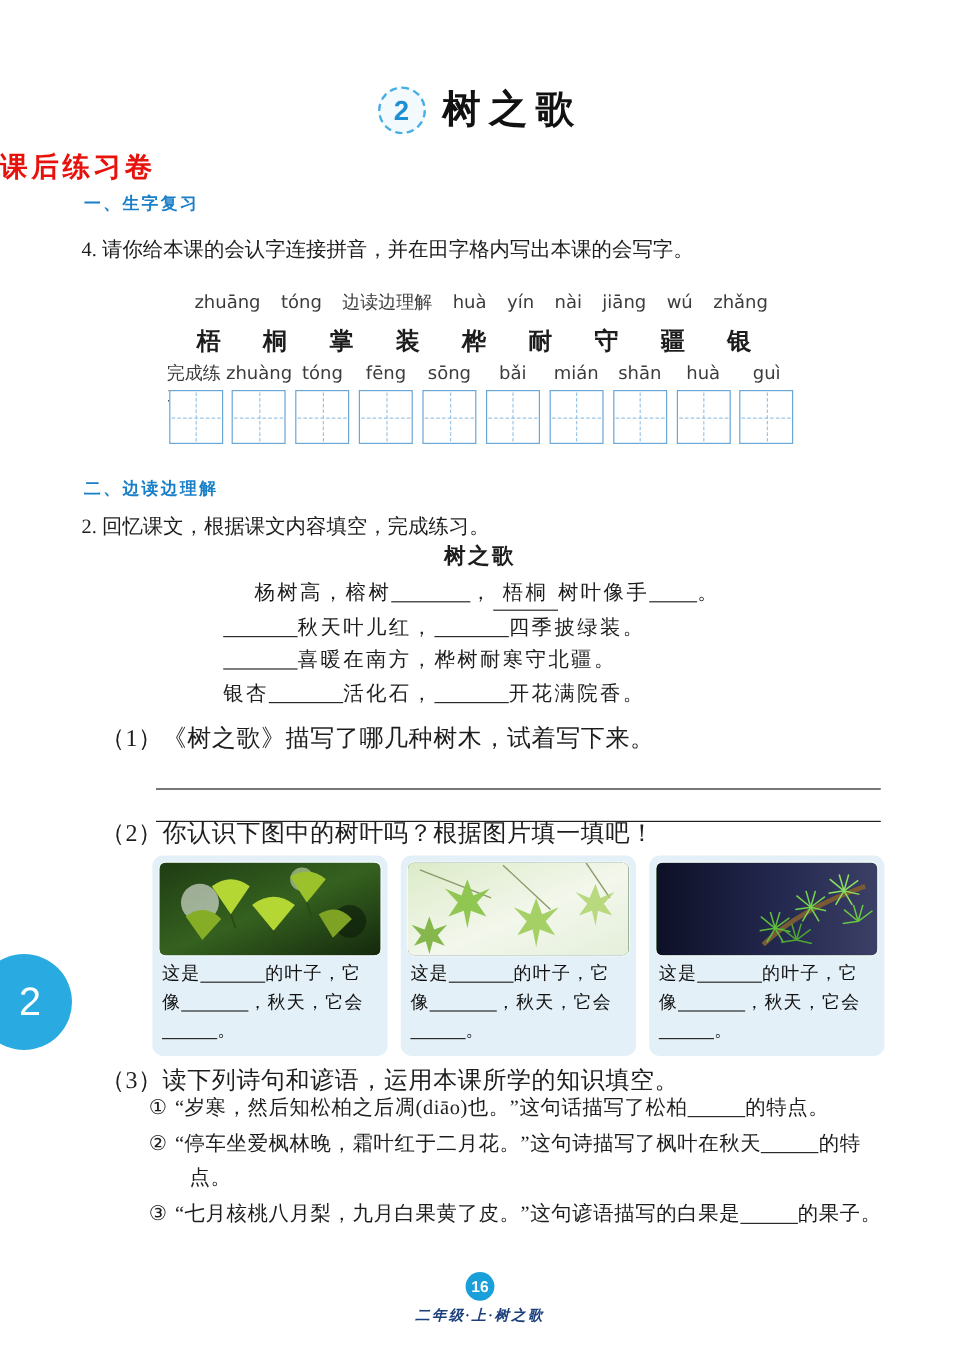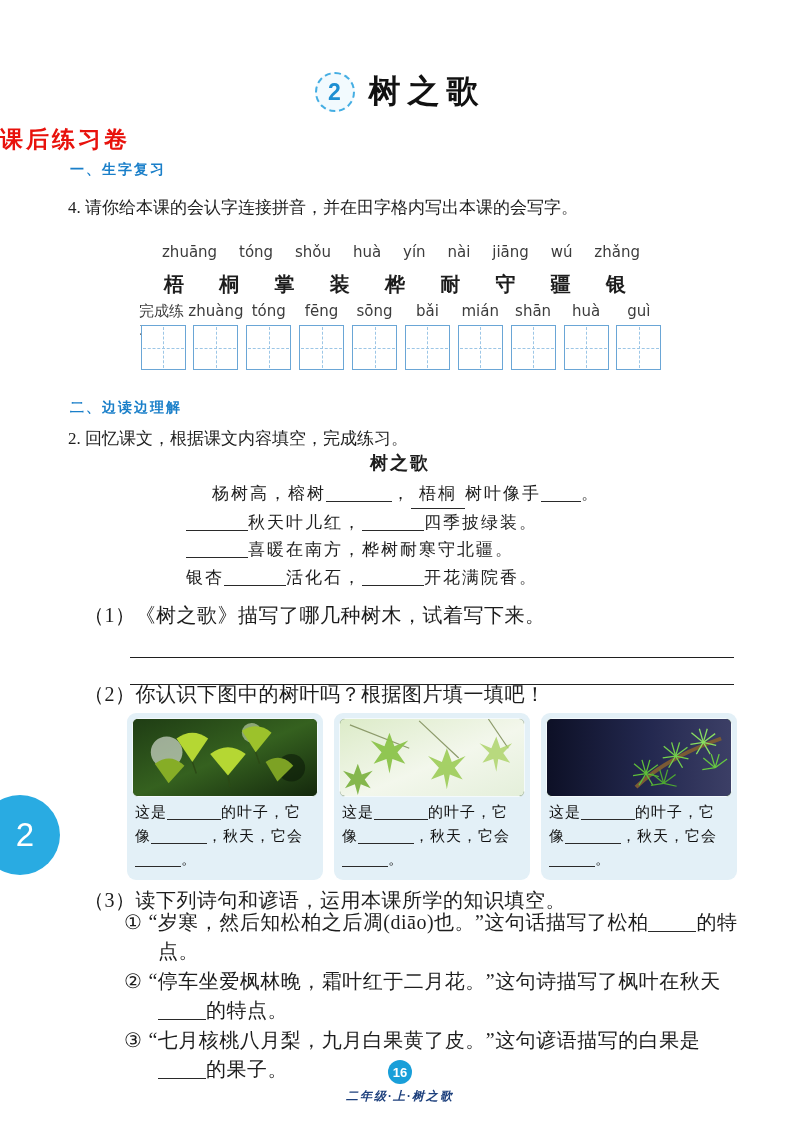--- a/index.html
+++ b/index.html
@@ -50,21 +50,21 @@
   .al1{top:657px;}
   .al2{top:684px;}
   
   .cards{left:127px;top:713px;width:610px;display:flex;gap:11px;}
   .card{width:196px;background:#e3f0f7;border-radius:9px;padding:5px 5px 6px 5px;box-sizing:border-box;}
   .photo{width:100%;height:79px;border-radius:6px;overflow:hidden;display:block;background:#274a1d;border:1px solid #f4fafc;box-sizing:border-box;}
   .photo svg{display:block;width:100%;height:100%;}
   .card-sentence{font-size:15px;line-height:23.5px;letter-spacing:1px;padding:4px 3px 2px 3px;color:#111;}
   .card-sentence .blank{border-bottom-width:1.5px;}
   
-  .fill-items{left:124px;top:908px;width:622px;font-size:20px;line-height:29px;letter-spacing:0.5px;}
+  .fill-items{left:124px;top:908px;width:622px;font-size:17px;line-height:29px;letter-spacing:0.5px;}
   .fill-item{margin-bottom:1px;padding-left:34px;text-indent:-34px;}
   .fill-item .num{margin-right:6px;}
   
   .page-num{left:388px;top:1060px;width:24px;height:24px;border-radius:50%;background:#199fd9;color:#fff;
     display:flex;align-items:center;justify-content:center;font-size:13px;font-weight:bold;
     font-family:"Liberation Sans","DejaVu Sans",sans-serif;}
   .footer-text{left:0;top:1088px;width:800px;text-align:center;font-size:12px;font-weight:bold;font-style:italic;
     color:#1c3f7c;letter-spacing:2px;}
   
   .side-tab{left:-20px;top:795px;width:80px;height:80px;border-radius:50%;background:#29abe2;color:#fff;
@@ -79,21 +79,21 @@
   <span class="page-title">树之歌</span>
 </div>
 <div class="abs subtitle">课后练习卷</div>
 
 <div class="abs sec-heading h1">一、生字复习</div>
 <div class="abs qtext q1">4. 请你给本课的会认字连接拼音，并在田字格内写出本课的会写字。</div>
 
 <div class="abs row pinyin-row1" id="pinyin-row1">
     <span class="pinyin">zhuāng</span>
     <span class="pinyin">tóng</span>
-    <span class="pinyin">shǒu</span>
+    <span class="pinyin">边读边理解</span>
     <span class="pinyin">huà</span>
     <span class="pinyin">yín</span>
     <span class="pinyin">nài</span>
     <span class="pinyin">jiāng</span>
     <span class="pinyin">wú</span>
     <span class="pinyin">zhǎng</span>
   </div>
 <div class="abs row chars-row" id="chars-row">
     <span>梧</span>
     <span>桐</span>

